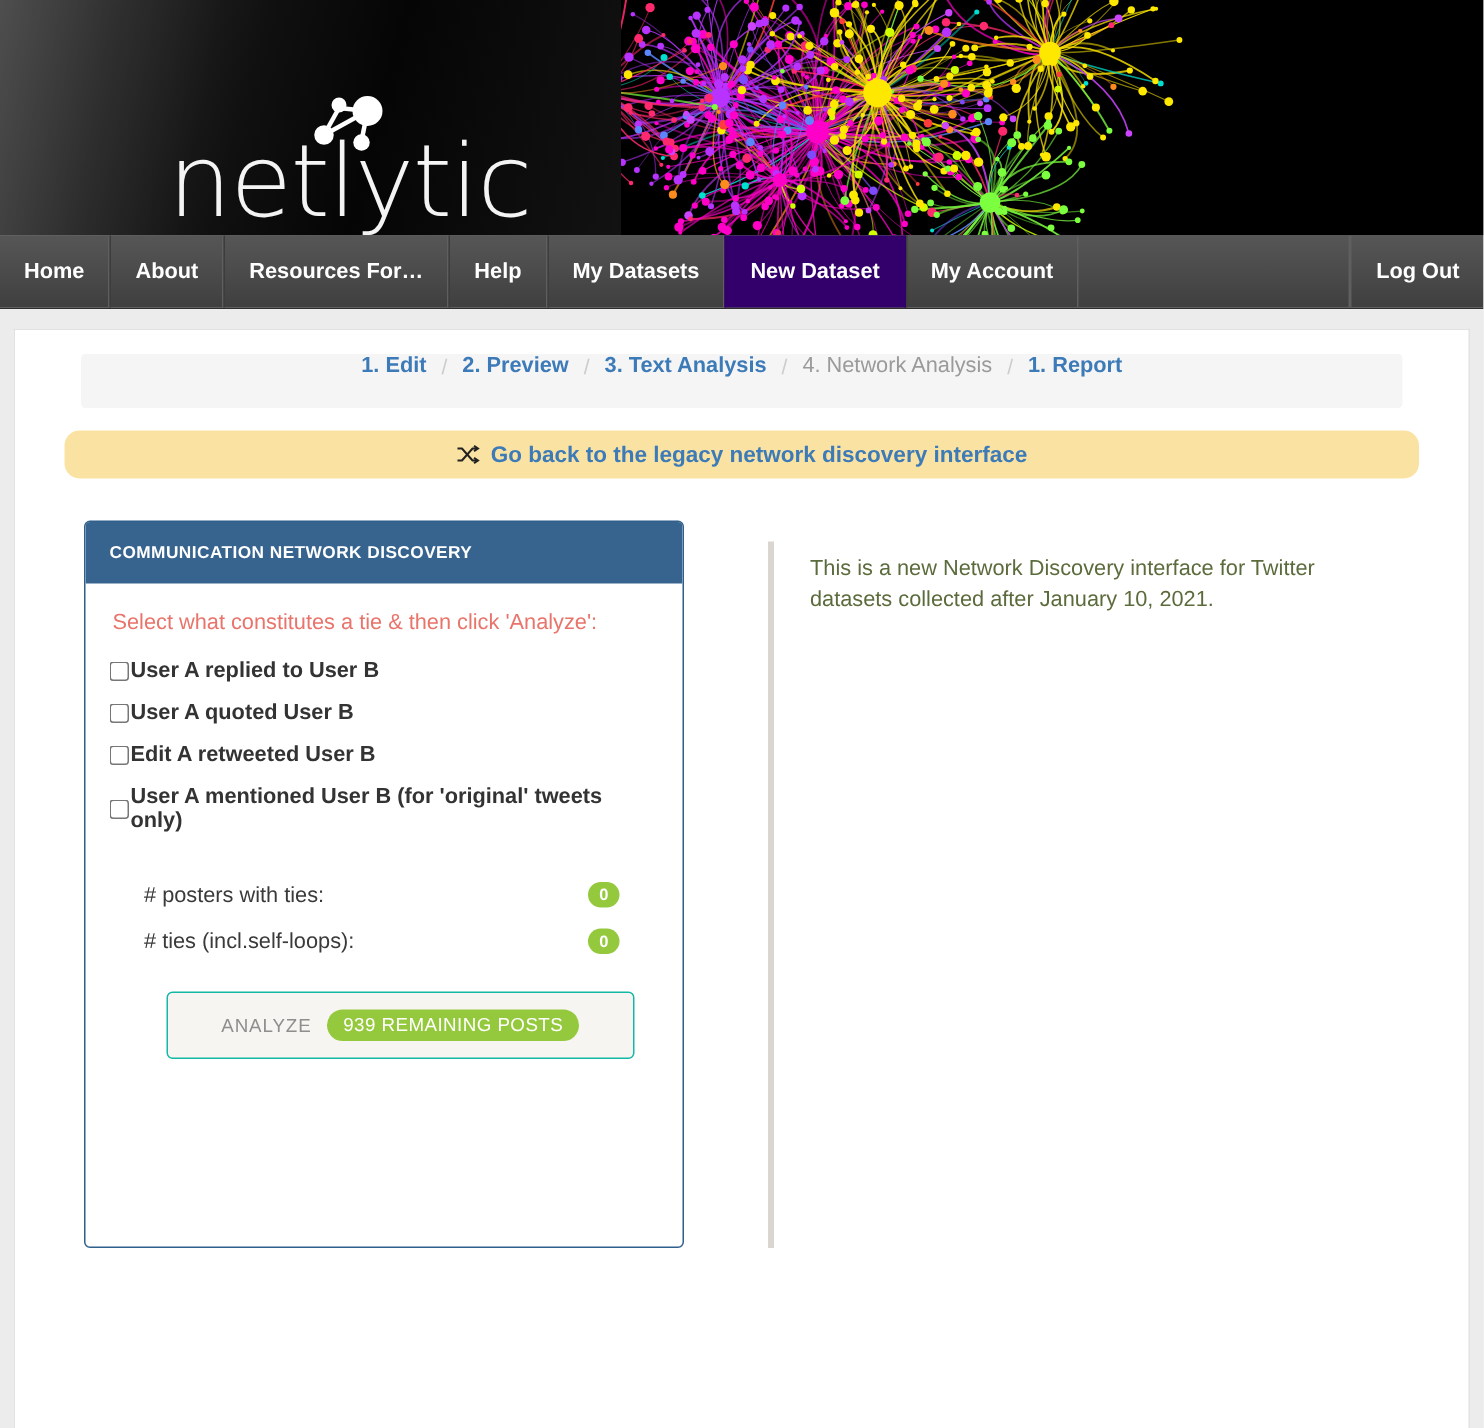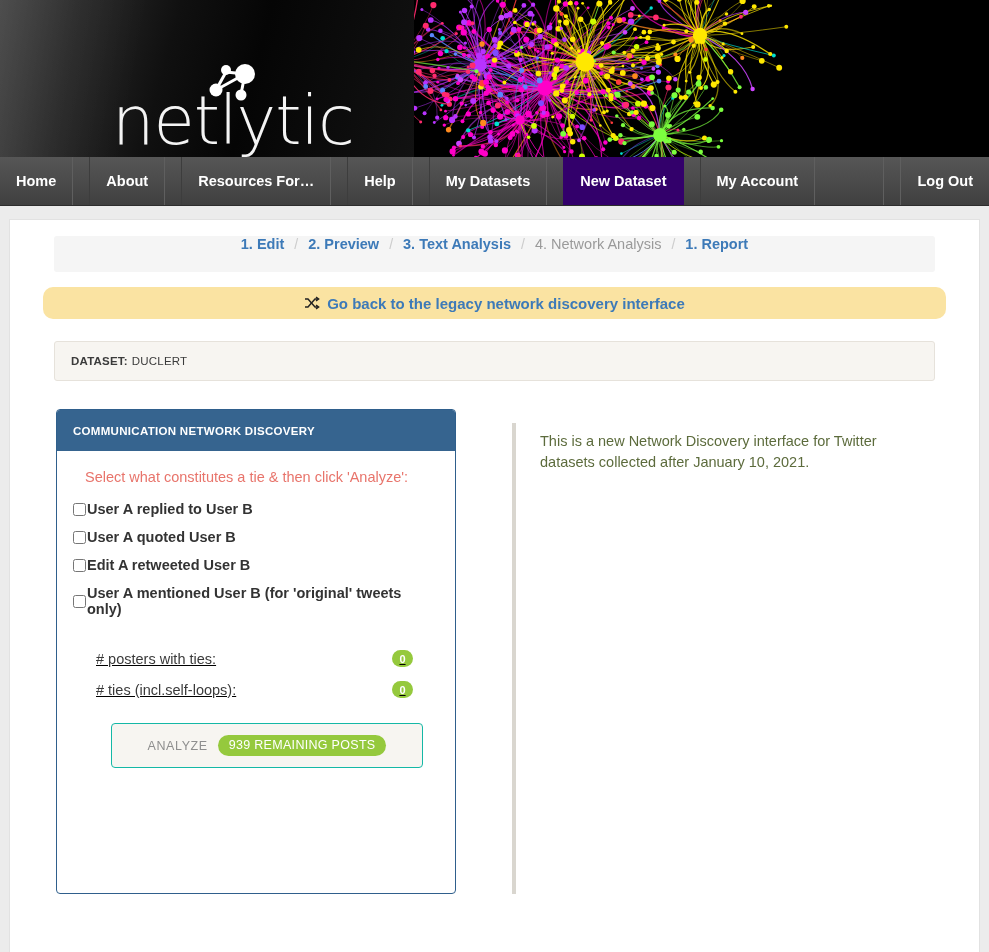--- a/index.html
+++ b/index.html
@@ -52,21 +52,20 @@
   .logo-graph { position: absolute; left: 82px; top: -4px; }
 
   
   .nav {
     position: relative;
     width: 989px; height: 49px;
     background: linear-gradient(180deg, #565656 0%, #4b4b4b 50%, #3f3f3f 100%);
     display: flex;
     align-items: stretch;
     border-bottom: 1px solid #2d2d2d;
-    gap: 16px;
   }
   .nav-item {
     display: flex; align-items: center;
     padding: 0 16px;
     color: #ffffff;
     font-size: 14.5px;
     font-weight: bold;
     border-right: 1px solid #5f5f5f;
     border-left: 1px solid #3d3d3d;
     cursor: pointer;
@@ -167,38 +166,38 @@
     padding-left: 16px;
     color: #ffffff;
     font-size: 11.5px;
     font-weight: bold;
     letter-spacing: 0.3px;
   }
   .panel-body { padding: 18px 16px 0 16px; }
   .instructions {
     color: #e8746b;
     font-size: 14.5px;
-    margin: 0 0 16px 12px;
+    margin: 0 0 16px 2px;
   }
   .cb-row {
     display: flex;
     align-items: center;
     margin-bottom: 12px;
     font-size: 14.5px;
     font-weight: bold;
     color: #333;
     cursor: pointer;
   }
   .cb-row input[type=checkbox] {
     margin: 0 1px 0 0;
     width: 13px; height: 13px;
     cursor: pointer;
   }
 
-  .stats { margin: 26px 0 0 23px; text-decoration: underline; }
+  .stats { margin: 26px 0 0 23px; }
   .stat-row {
     display: flex;
     align-items: center;
     height: 31px;
     font-size: 14.5px;
     color: #3a3a3a;
   }
   .stat-label { flex: 0 0 296px; }
   .badge-green {
     display: inline-flex;
@@ -1683,24 +1682,20 @@
       <svg width="16" height="14" viewBox="0 0 16 14">
         <path d="M1 3 H4 L11 11 H14" stroke="#222" stroke-width="1.4" fill="none"></path>
         <path d="M1 11 H4 L11 3 H14" stroke="#222" stroke-width="1.4" fill="none"></path>
         <path d="M12 1.2 L14.6 3 L12 4.8" stroke="#222" stroke-width="1.4" fill="none"></path>
         <path d="M12 9.2 L14.6 11 L12 12.8" stroke="#222" stroke-width="1.4" fill="none"></path>
       </svg>
     </span>
     <span>Go back to the legacy network discovery interface</span>
   </div>
 
-  <div class="dataset-bar">
-    <span class="dataset-label">DATASET:</span>
-    <span class="dataset-value">DUCLERT</span>
-  </div>
 
   <div class="cols">
 
     <div class="panel">
       <div class="panel-head">COMMUNICATION NETWORK DISCOVERY</div>
       <div class="panel-body">
 
         <p class="instructions">Select what constitutes a tie &amp; then click 'Analyze':</p>
 
         <label class="cb-row">

